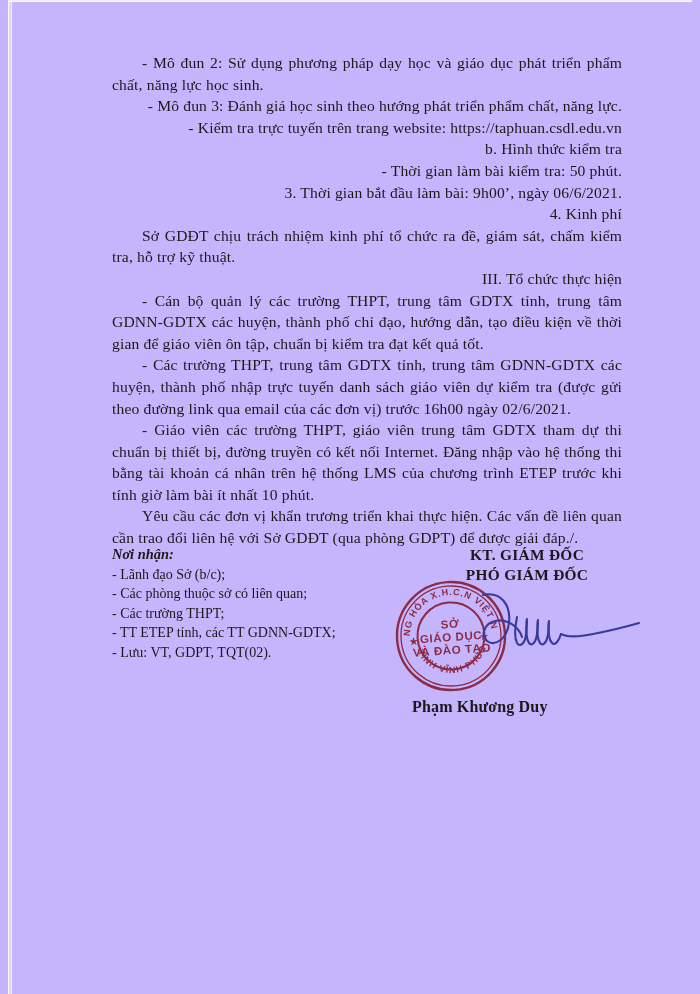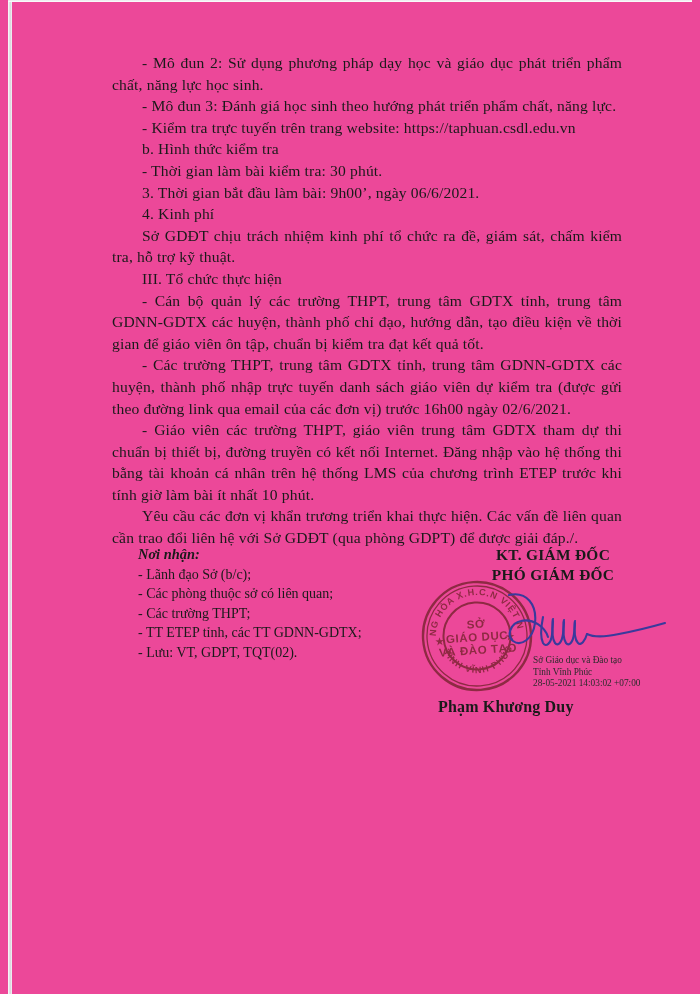--- a/index.html
+++ b/index.html
@@ -8,21 +8,21 @@
     background: #ffffff;
   }
   body {
     font-family: "Liberation Serif", "DejaVu Serif", serif;
     color: #1a1a1a;
   }
   #page {
     position: relative;
     width: 700px;
     height: 994px;
-    background: #ec4899;
+    background: #c4b5fd;
     overflow: hidden;
     box-sizing: border-box;
   }
   
   #page-left-edge {
     position: absolute;
     left: 8px;
     top: 0;
     width: 4px;
     height: 994px;
@@ -49,34 +49,33 @@
     font-size: 15.6px;
     line-height: 21.6px;
     text-align: justify;
     text-justify: inter-word;
     letter-spacing: 0.01em;
   }
   p.indent {
     text-indent: 30px;
   }
   p.last-line-left {
-    text-align: left;
+    text-align: right;
   }
   .bold {
     font-weight: normal;
   }
 
   
   #footer {
     position: absolute;
     left: 112px;
     top: 545px;
     width: 510px;
     height: 200px;
-    margin-left: 26px;
   }
   #recipients {
     position: absolute;
     left: 0;
     top: 0;
     width: 250px;
   }
   #recipients .rec-title {
     font-style: italic;
     font-weight: bold;
@@ -160,21 +159,21 @@
   <div id="content">
 
     <p class="body-line indent">- Mô đun 2: Sử dụng phương pháp dạy học và giáo dục phát triển phẩm chất, năng lực học sinh.</p>
 
     <p class="body-line indent last-line-left">- Mô đun 3: Đánh giá học sinh theo hướng phát triển phẩm chất, năng lực.</p>
 
     <p class="body-line indent last-line-left">- Kiểm tra trực tuyến trên trang website: https://taphuan.csdl.edu.vn</p>
 
     <p class="body-line indent last-line-left">b. Hình thức kiểm tra</p>
 
-    <p class="body-line indent last-line-left">- Thời gian làm bài kiểm tra: 30 phút.</p>
+    <p class="body-line indent last-line-left">- Thời gian làm bài kiểm tra: 50 phút.</p>
 
     <p class="body-line indent last-line-left"><span class="bold">3. Thời gian bắt đầu làm bài</span><span>: 9h00’, ngày 06/6/2021.</span></p>
 
     <p class="body-line indent last-line-left bold">4. Kinh phí</p>
 
     <p class="body-line indent">Sở GDĐT chịu trách nhiệm kinh phí tổ chức ra đề, giám sát, chấm kiểm tra, hỗ trợ kỹ thuật.</p>
 
     <p class="body-line indent last-line-left bold">III. Tổ chức thực hiện</p>
 
     <p class="body-line indent">- Cán bộ quản lý các trường THPT, trung tâm GDTX tỉnh, trung tâm GDNN-GDTX các huyện, thành phố chỉ đạo, hướng dẫn, tạo điều kiện về thời gian để giáo viên ôn tập, chuẩn bị kiểm tra đạt kết quả tốt.</p>
@@ -233,23 +232,18 @@
                    C 40,31 52,40 55,50"></path>
           <path d="M 50,30 C 48,40 47,50 50,56 C 53,61 58,56 59,48 C 60,40 59,34 60,32"></path>
           <path d="M 60,34 C 59,44 59,52 62,56 C 65,60 69,55 70,47 C 71,40 70,35 71,33"></path>
           <path d="M 71,35 C 70,45 70,52 73,56 C 76,60 80,55 81,47 C 82,41 81,36 82,34"></path>
           <path d="M 82,36 C 81,46 82,53 85,56 C 88,59 92,54 94,47"></path>
           <path d="M 94,47 C 100,50 112,50 126,47 C 142,44 158,40 172,36"></path>
         </g>
       </svg>
     </div>
 
-    <div id="digital-cert">
-      <div>Sở Giáo dục và Đào tạo</div>
-      <div>Tỉnh Vĩnh Phúc</div>
-      <div>28-05-2021 14:03:02 +07:00</div>
-    </div>
 
     <div id="signer-name">Phạm Khương Duy</div>
 
   </div>
 
 </div>
 
 </body></html>

